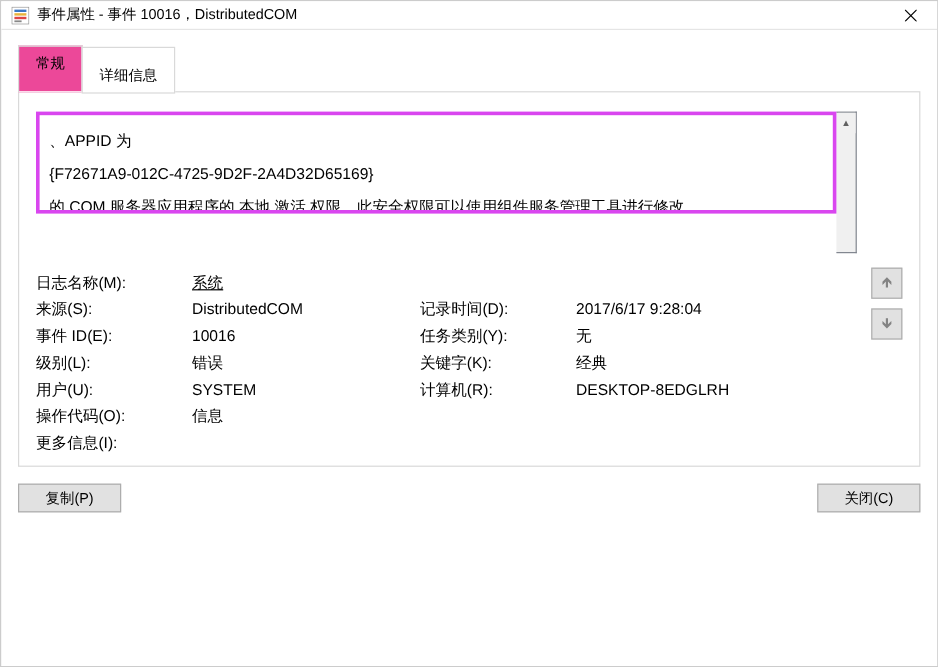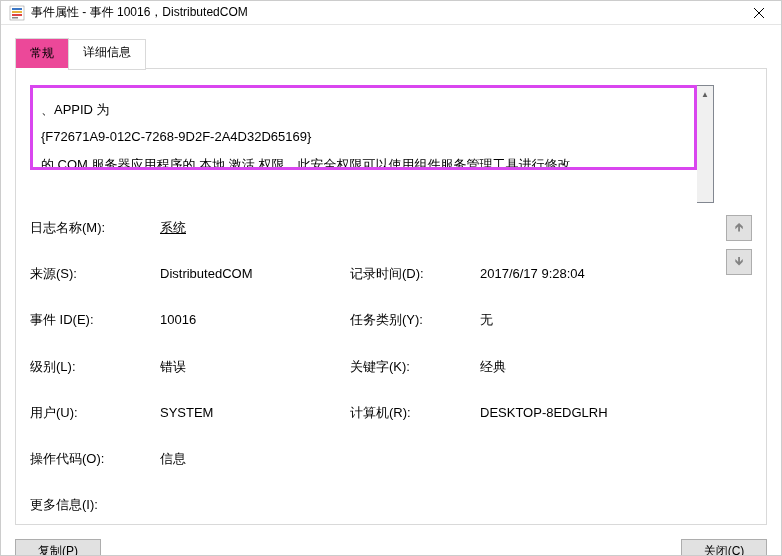--- a/index.html
+++ b/index.html
@@ -54,21 +54,21 @@
   }
   .tab.active {
     border-bottom: 1px solid #fff;
     position: relative;
     top: 1px;
   }
   .tab.inactive {
     background: #fff;
     position: relative;
     top: 2px;
-    padding-top: 4px;
+    padding-top: 15px;
     padding-bottom: 5px;
   }
   .panel {
     border: 1px solid #d9d9d9;
     background: #fff;
     padding: 16px 14px 10px 14px;
     position: relative;
     z-index: 1;
     margin-top: 0;
   }
@@ -122,21 +122,21 @@
     color: #838383;
   }
   .panel-body {
     display: flex;
   }
   .panel-left { flex: 1; }
   .props {
     margin-top: 16px;
     display: grid;
     grid-template-columns: 130px 190px 130px auto;
-    row-gap: 28px;
+    row-gap: 4px;
     font-size: 13px;
     line-height: 1.4;
   }
   .props .lbl { color: #000; }
   .props .val { color: #000; }
   .props a { color: #0066cc; text-decoration: underline; }
   .footer {
     display: flex;
     justify-content: space-between;
     padding: 14px 14px 14px 14px;
@@ -178,21 +178,21 @@
   <div class="tabs">
     <div class="tab active">常规</div>
     <div class="tab inactive">详细信息</div>
   </div>
   <div class="panel">
     <div class="panel-body">
       <div class="panel-left">
         <div class="desc-wrap">
           <div class="desc-box">
             <div>、APPID 为</div>
-            <div>{F72671A9-012C-7268-9D2F-2A4D32D65169}</div>
+            <div>{F72671A9-012C-4725-9D2F-2A4D32D65169}</div>
             <div> 的 COM 服务器应用程序的 本地 激活 权限。此安全权限可以使用组件服务管理工具进行修改。</div>
           </div>
           <div class="desc-scroll">
             <div class="up-arrow">▲</div>
           </div>
         </div>
 
         <div class="props">
           <div class="lbl">日志名称(M):</div>
           <div class="val" style="grid-column: span 3; text-decoration: underline;">系统</div>

